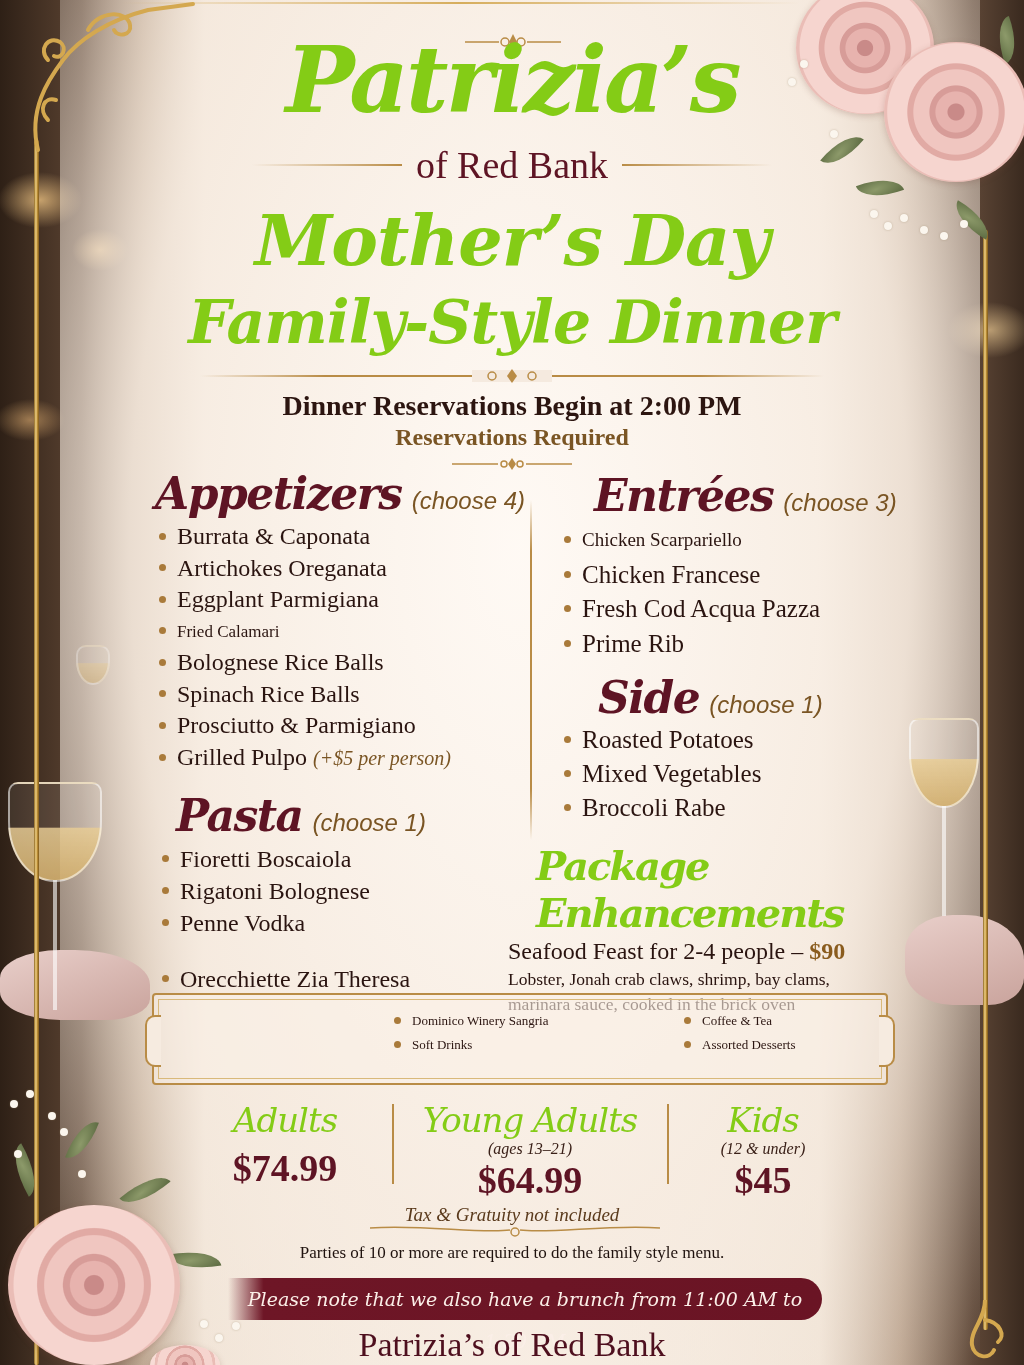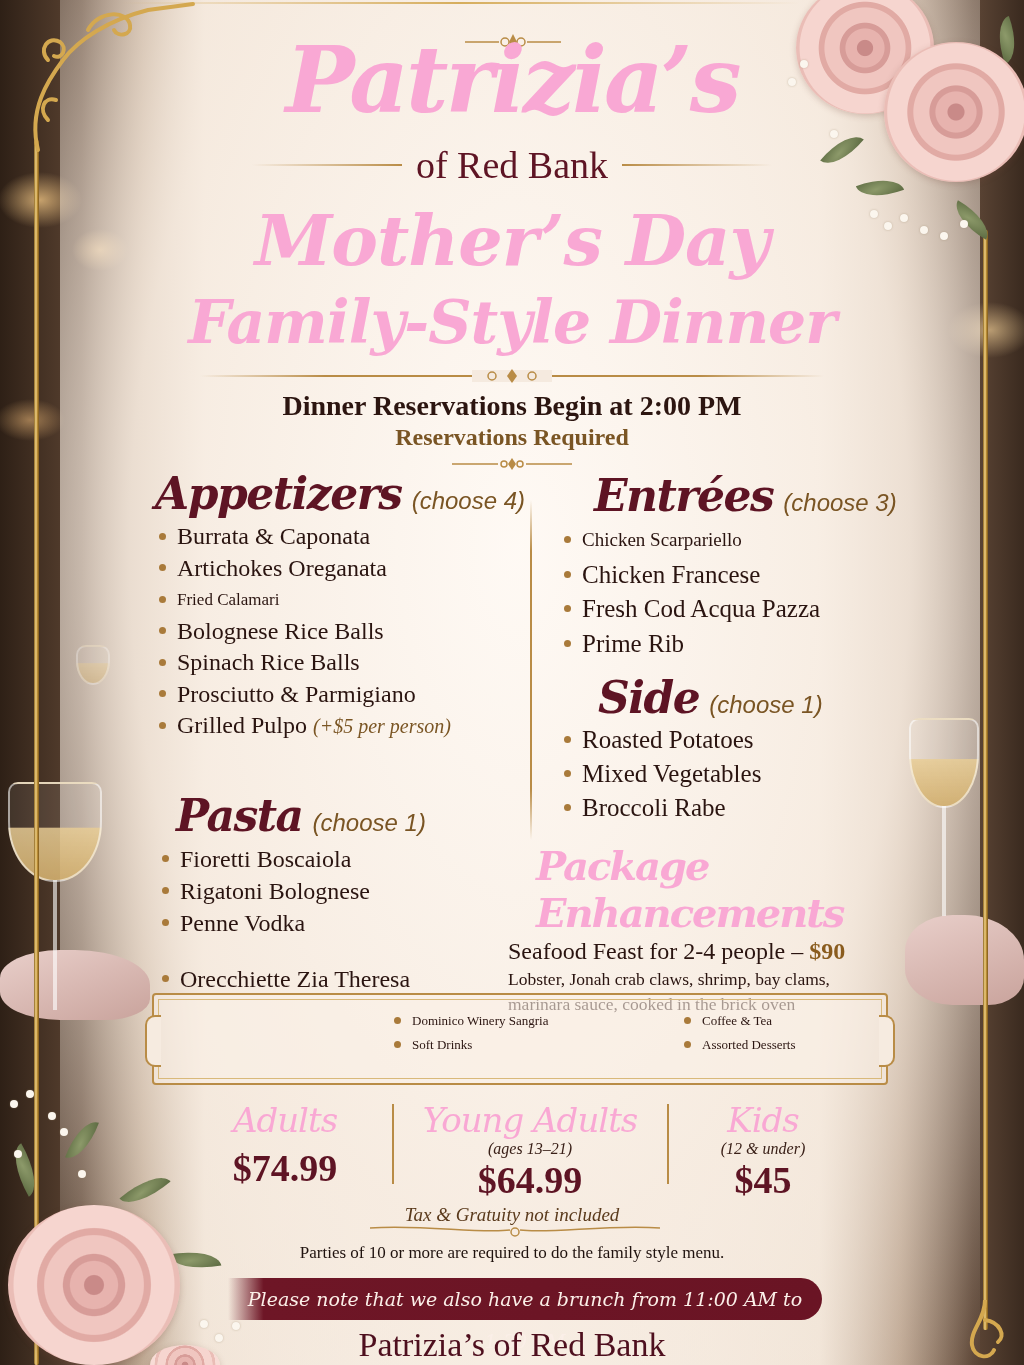--- a/index.html
+++ b/index.html
@@ -71,21 +71,21 @@
   .napkin {
     position: absolute; border-radius: 40% 50% 30% 40%;
     background: linear-gradient(160deg, #e9cfca, #c9a39c);
   }
   
   .content { position: absolute; inset: 0; }
   .c { position: absolute; left: 0; width: 1024px; text-align: center; }
   .script {
     font-family: "DejaVu Serif", "Liberation Serif", serif;
     font-style: italic;
-    color: #f9a8d4;
+    color: #84cc16;
     letter-spacing: -1px;
   }
   .title-main { top: 20px; font-size: 92px; line-height: 120px; font-weight: bold; letter-spacing: -3px; }
   .sub-row {
     top: 143px; display: flex; justify-content: center; align-items: center; gap: 14px;
   }
   .sub-row .line { width: 150px; height: 2px; background: linear-gradient(90deg, rgba(184,140,70,0), #b98c46); }
   .sub-row .line.r { background: linear-gradient(90deg, #b98c46, rgba(184,140,70,0)); }
   .sub-row .txt { font-size: 38px; color: #5e1424; }
   .title-md { top: 196px; font-size: 70px; line-height: 90px; font-weight: bold; }
@@ -273,20 +273,21 @@
   </svg>
 
   <div class="section" style="left:155px;top:468px;">
     <div class="sec-head">
       <span class="h" style="font-size:44px;">Appetizers</span>
       <span class="note" style="font-size:24px;">(choose 4)</span>
     </div>
     <ul class="items" style="margin-top:2px;">
       <li style="font-size:24px;line-height:31.5px;"><span>Burrata &amp; Caponata</span></li>
       <li style="font-size:24px;line-height:31.5px;"><span>Artichokes Oreganata</span></li>
+      <li style="font-size:24px;line-height:31.5px;"><span>Eggplant Parmigiana</span></li>
       <li style="font-size:17px;line-height:31.5px;"><span>Fried Calamari</span></li>
       <li style="font-size:24px;line-height:31.5px;"><span>Bolognese Rice Balls</span></li>
       <li style="font-size:24px;line-height:31.5px;"><span>Spinach Rice Balls</span></li>
       <li style="font-size:24px;line-height:31.5px;"><span>Prosciutto &amp; Parmigiano</span></li>
       <li style="font-size:24px;line-height:31.5px;"><span>Grilled Pulpo</span> <span class="extra">(+$5 per person)</span></li>
     </ul>
   </div>
 
   <div class="section" style="left:158px;top:790px;">
     <div class="sec-head" style="padding-left:18px;">

